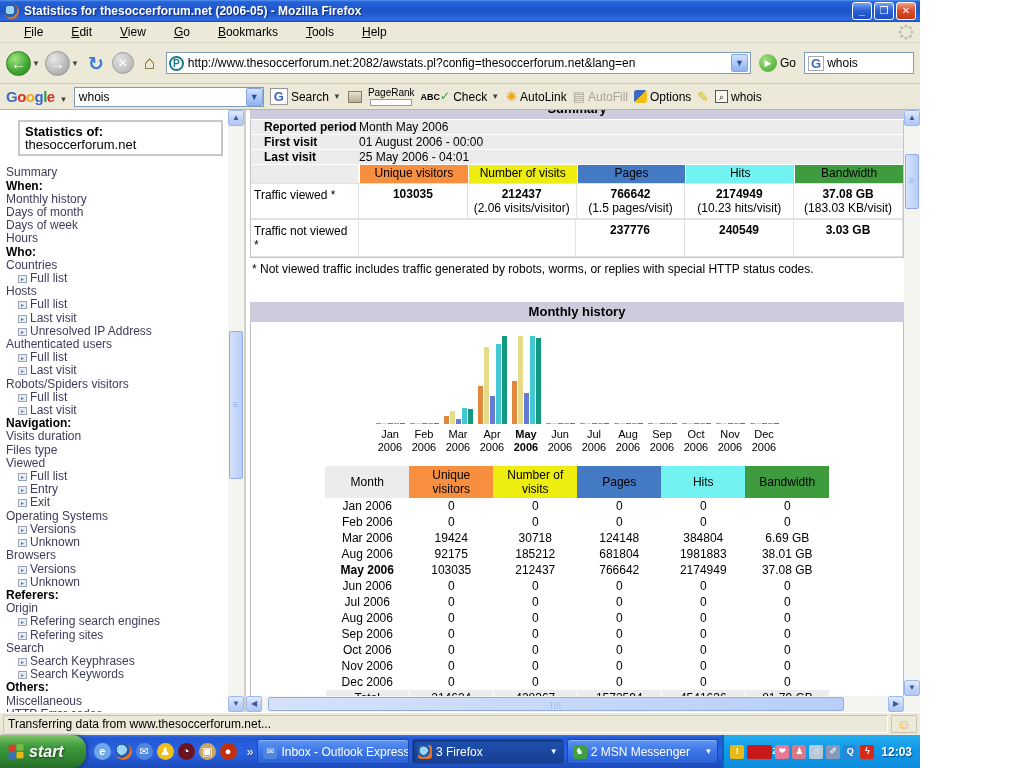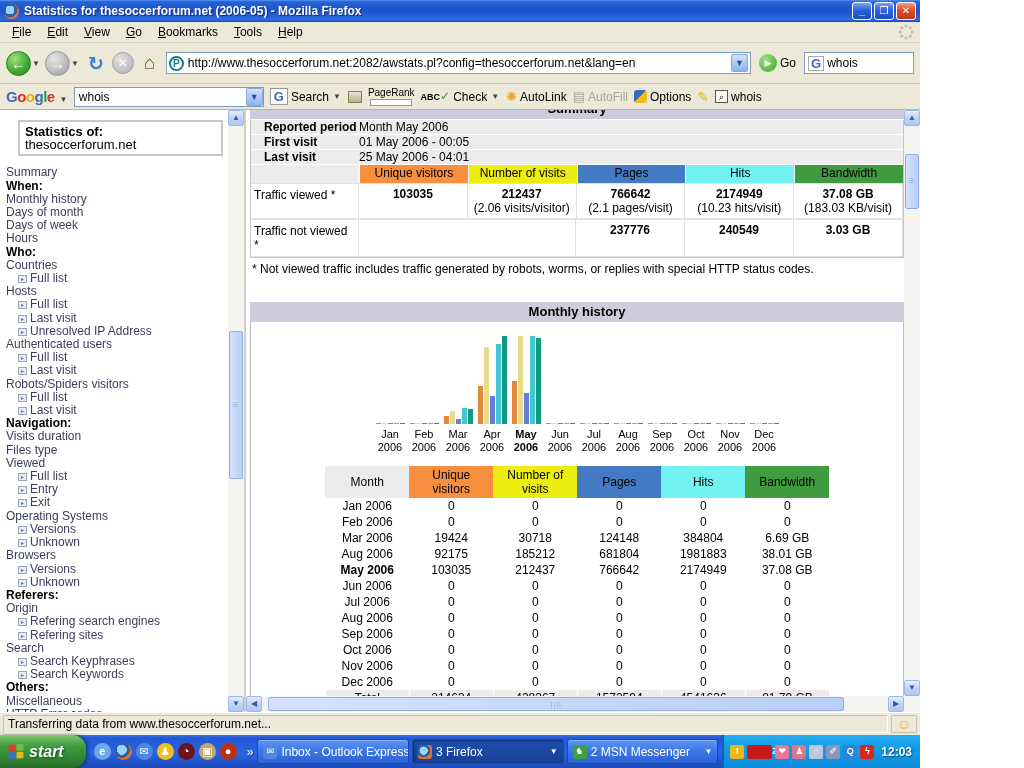--- a/index.html
+++ b/index.html
@@ -10,21 +10,21 @@
   
   .titlebar { height:22px; background:linear-gradient(180deg,#5A96F2 0%,#2563D8 8%,#1D52C8 50%,#2E6BE4 90%,#1A47B0 100%); display:flex; align-items:center; padding:0 4px; flex:none; }
   .ff-logo { width:15px; height:15px; border-radius:50%; background:radial-gradient(circle at 40% 40%, #9CD4F7 0 34%, #2B5FA8 35% 55%, #E8701E 56% 100%); margin-right:5px; flex:none; }
   .titlebar .title { color:#fff; font-weight:bold; font-size:12px; text-shadow:1px 1px 1px #0A2B7A; flex:1; white-space:nowrap; overflow:hidden; }
   .winbtns { display:flex; gap:2px; }
   .winbtn { width:20px; height:18px; border:1px solid #fff; border-radius:3px; color:#fff; font-size:10px; line-height:16px; text-align:center; background:linear-gradient(180deg,#7AA4F0,#2E62D8 45%,#1D4CC0); font-weight:bold; }
   .winbtn.close { background:linear-gradient(180deg,#F0A088,#DE4E2A 45%,#C23A18); }
 
   
   .menubar { height:21px; background:#ECE9D8; border-bottom:1px solid #D8D4C4; display:flex; align-items:center; padding:0 4px; flex:none; }
-  .menu-item { padding:2px 8px; color:#000; }
+  .menu-item { padding:2px 8px; color:#000;margin-left:12px; }
   .menu-item u { text-decoration:underline; }
   .throbber { margin-left:auto; width:20px; height:18px; display:flex; align-items:center; justify-content:center; }
 
   
   .navbar { height:41px; background:#ECE9D8; border-bottom:1px solid #D0CCBC; display:flex; align-items:center; padding:0 6px; gap:4px; flex:none; }
   .navbtn { display:flex; align-items:center; }
   .circle-btn { width:25px; height:25px; border-radius:50%; color:#fff; font-weight:bold; font-size:15px; line-height:24px; text-align:center; }
   .back { background:radial-gradient(circle at 35% 30%,#9CE07E,#3FA832 60%,#2A7D20); border:1px solid #2E7D24; }
   .fwd  { background:radial-gradient(circle at 35% 30%,#E6E6E6,#B8B8B8 60%,#9A9A9A); border:1px solid #999; }
   .stopb{ width:22px; height:22px; border-radius:50%; background:radial-gradient(circle at 35% 30%,#E0E0E0,#B0B0B0); border:1px solid #A0A0A0; color:#fff; font-size:12px; line-height:21px; text-align:center; font-weight:bold; }
@@ -319,21 +319,21 @@
         </div>
 
         <div class="sum-table">
           <div id="sum-info">
               <div class="info-row">
                 <div class="info-label">Reported period</div>
                 <div class="info-value">Month May 2006</div>
               </div>
               <div class="info-row">
                 <div class="info-label">First visit</div>
-                <div class="info-value">01 May 2006 - 00:05</div>
+                <div class="info-value">01 August 2006 - 00:00</div>
               </div>
               <div class="info-row">
                 <div class="info-label">Last visit</div>
                 <div class="info-value">25 May 2006 - 04:01</div>
               </div>
             </div>
           <div class="hdr-row" id="sum-headers">
               <div class="hdr-spacer"></div>
               <div class="hdr-cell" style="background: rgb(247, 143, 63);">Unique visitors</div>
               <div class="hdr-cell" style="background: rgb(237, 237, 15);">Number of visits</div>
@@ -345,21 +345,21 @@
             <div class="traf-label">Traffic viewed *</div>
           <div class="traf-cell">
                 <div class="num">103035</div>
               </div>
               <div class="traf-cell">
                 <div class="num">212437</div>
                 <div class="sub">(2.06 visits/visitor)</div>
               </div>
               <div class="traf-cell">
                 <div class="num">766642</div>
-                <div class="sub">(2.1 pages/visit)</div>
+                <div class="sub">(1.5 pages/visit)</div>
               </div>
               <div class="traf-cell">
                 <div class="num">2174949</div>
                 <div class="sub">(10.23 hits/visit)</div>
               </div>
               <div class="traf-cell">
                 <div class="num">37.08 GB</div>
                 <div class="sub">(183.03 KB/visit)</div>
               </div>
             </div>

